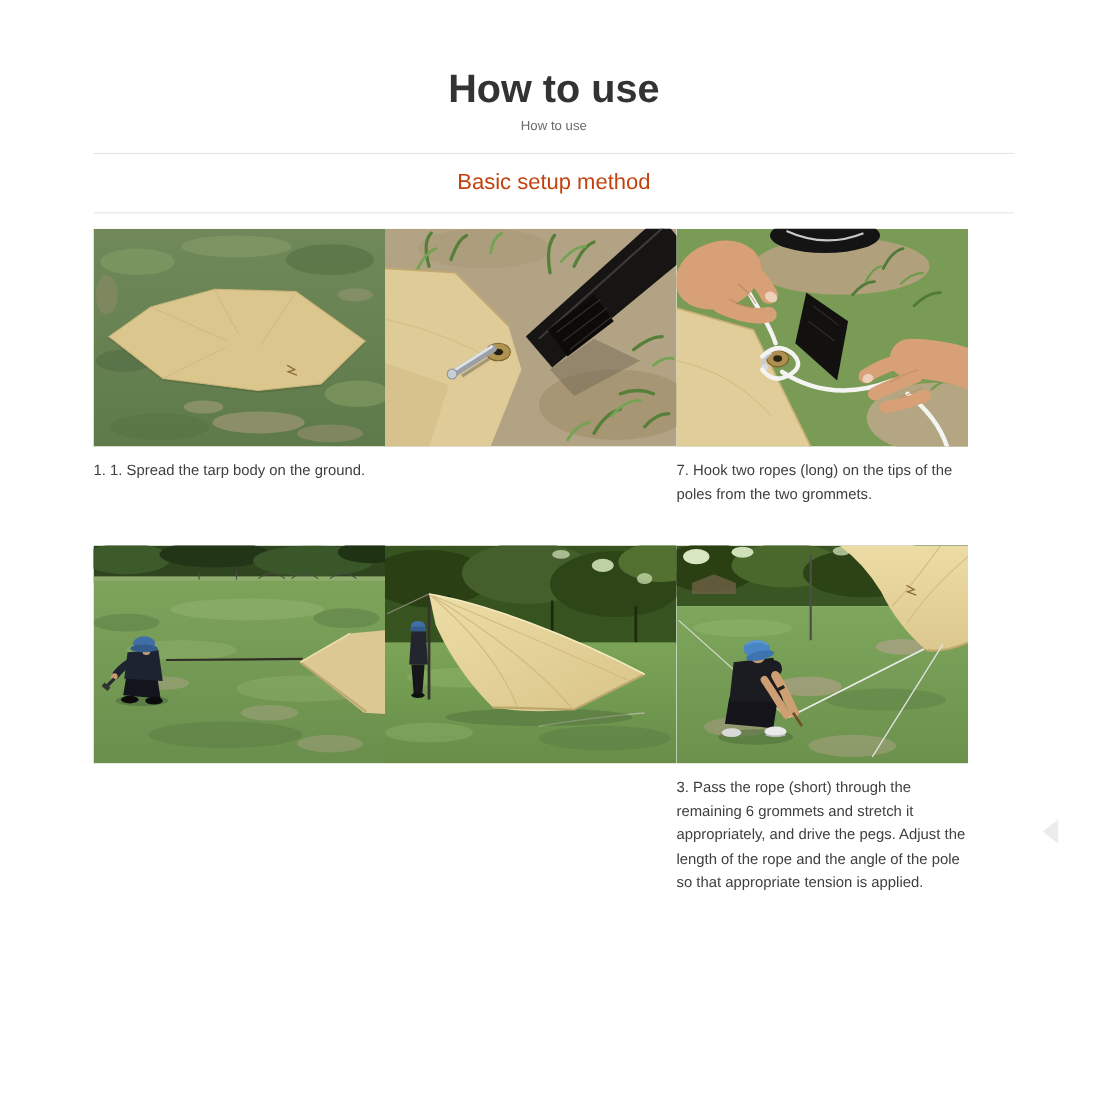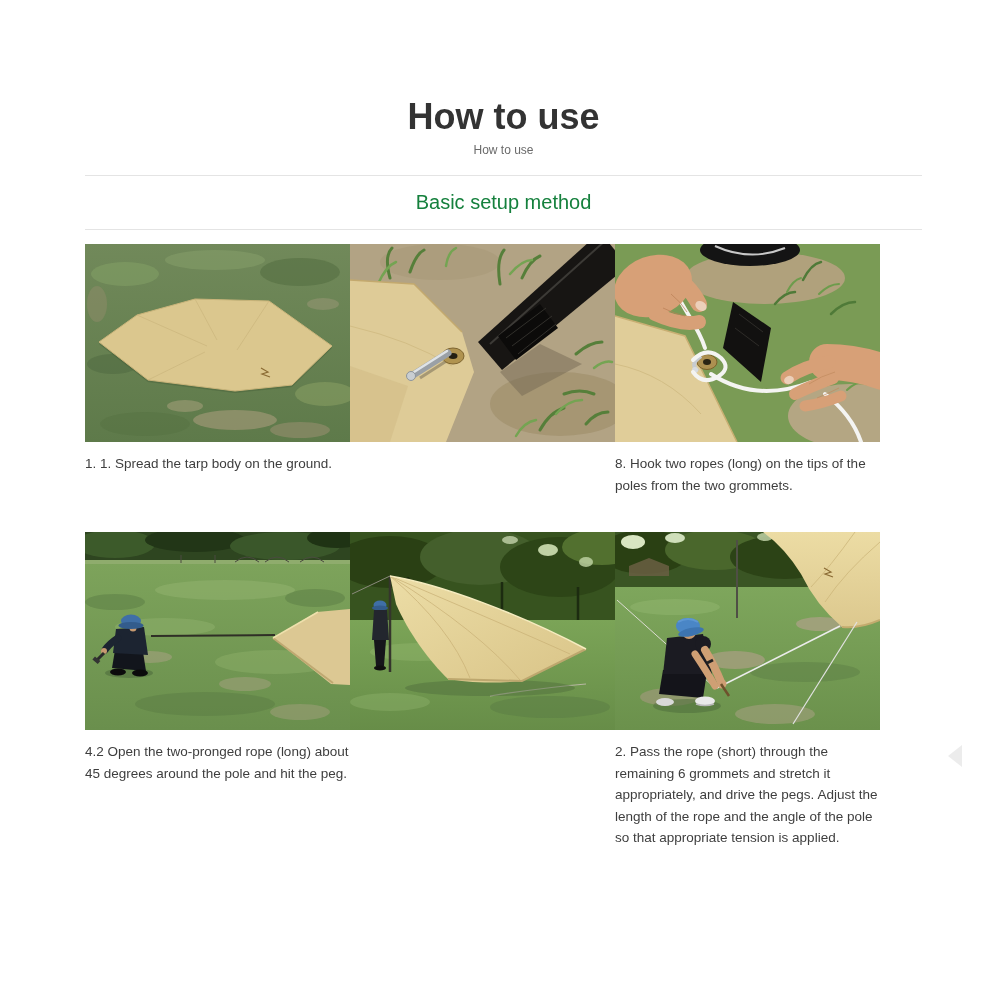--- a/index.html
+++ b/index.html
@@ -1,33 +1,33 @@
 <!DOCTYPE html>
 <html><head>
 <meta charset="utf-8">
 <style>
   html, body { margin: 0; padding: 0; background: #ffffff; }
   body {
     width: 1000px; height: 1000px; position: relative; overflow: hidden;
     font-family: "Liberation Sans", sans-serif;
     -webkit-font-smoothing: antialiased;
   }
-  .container { width: 837px; margin-left: 85px; padding-top: 96px; }
+  .container { width: 837px; margin-left: 85px; padding-top: 60px; }
   .page-title {
     text-align: center; font-size: 36px; font-weight: 700; color: #333333;
     line-height: 42px; margin: 0;
   }
   .page-subtitle {
     text-align: center; font-size: 12px; color: #6a6a6a; line-height: 16px;
     margin-top: 4px;
   }
   .divider { border: none; border-top: 1px solid #e4e4e4; margin: 0; }
   .divider-1 { margin-top: 17px; }
   .section-heading {
-    text-align: center; font-size: 20px; font-weight: 400; color: #15803d;
+    text-align: center; font-size: 20px; font-weight: 400; color: #c2410c;
     line-height: 26px; margin: 13px 0 14px 0;
   }
   .steps-grid {
     margin-top: 14px;
     display: grid;
     grid-template-columns: repeat(3, 265px);
     grid-template-rows: 288px auto;
   }
   figure.step { margin: 0; padding: 0; }
   .photo { display: block; width: 265px; height: 198px; }
@@ -172,21 +172,21 @@
         <path d="M56,50 q10,8 16,18 M48,64 q12,6 22,8" stroke="#b97f55" stroke-width="1" fill="none" opacity="0.7"></path>
         <g stroke="#d7a077" stroke-linecap="round" fill="none">
           <path d="M268,128 Q240,118 212,118" stroke-width="36"></path>
           <path d="M214,118 Q190,122 172,134" stroke-width="13"></path>
           <path d="M218,134 Q196,142 180,150" stroke-width="12"></path>
           <path d="M226,152 Q206,160 190,162" stroke-width="11"></path>
         </g>
         <ellipse cx="174" cy="136" rx="5" ry="4" fill="#ecd0ba" transform="rotate(-20 174 136)"></ellipse>
         <path d="M220,128 q-14,4 -26,12 M224,144 q-12,6 -22,10" stroke="#c08a5e" stroke-width="1" fill="none" opacity="0.7"></path>
       </svg>
-      <figcaption class="caption">8. Hook two ropes (long) on the tips of the poles from the two grommets.</figcaption>
+      <figcaption class="caption">7. Hook two ropes (long) on the tips of the poles from the two grommets.</figcaption>
     </figure>
 
     <figure class="step">
       <svg class="photo" viewBox="0 0 265 198" xmlns="http://www.w3.org/2000/svg">
         <defs>
           <linearGradient id="g4g" x1="0" y1="0" x2="0" y2="1">
             <stop offset="0" stop-color="#7da35b"></stop>
               <stop offset="1" stop-color="#6a8f4d"></stop>
           </linearGradient>
         </defs>
@@ -222,21 +222,20 @@
         <ellipse cx="55" cy="141" rx="8" ry="3.5" fill="#0b0b0b"></ellipse>
         <polygon points="31,97 59,95 63,123 28,121" fill="#1c2431"></polygon>
         <path d="M33,106 Q24,112 20,118" stroke="#1c2431" stroke-width="7" stroke-linecap="round" fill="none"></path>
         <circle cx="19" cy="119" r="3" fill="#c79a70"></circle>
         <path d="M19,121 L12,128" stroke="#2a2a2a" stroke-width="3" fill="none"></path>
         <rect x="8" y="126" width="7" height="4" fill="#333333" transform="rotate(40 11 128)"></rect>
         <circle cx="48" cy="96" r="3.5" fill="#c79a70"></circle>
         <ellipse cx="46" cy="89" rx="10" ry="6.5" fill="#3f6fa6"></ellipse>
         <ellipse cx="46" cy="93.5" rx="12.5" ry="3.5" fill="#335c8c"></ellipse>
       </svg>
-      <figcaption class="caption">4.2 Open the two-pronged rope (long) about 45 degrees around the pole and hit the peg.</figcaption>
     </figure>
 
     <figure class="step">
       <svg class="photo" viewBox="0 0 265 198" xmlns="http://www.w3.org/2000/svg">
         <defs>
           <linearGradient id="g5g" x1="0" y1="0" x2="0" y2="1">
             <stop offset="0" stop-color="#7ba457"></stop>
               <stop offset="1" stop-color="#678d48"></stop>
           </linearGradient>
           <linearGradient id="g5t" x1="0" y1="0" x2="1" y2="1">
@@ -319,19 +318,19 @@
         <path d="M90,118 Q100,135 106,150" stroke="#cf9f74" stroke-width="8" stroke-linecap="round" fill="none"></path>
         <path d="M80,122 Q92,140 100,154" stroke="#cf9f74" stroke-width="7" stroke-linecap="round" fill="none"></path>
         <circle cx="107" cy="152" r="4.5" fill="#cf9f74"></circle>
         <path d="M92,131 L98,128" stroke="#222222" stroke-width="3" fill="none"></path>
         <path d="M106,152 L114,164" stroke="#6e512c" stroke-width="2.5" fill="none"></path>
         <circle cx="74" cy="100" r="7" fill="#c7986d"></circle>
         <ellipse cx="73" cy="94" rx="12" ry="8" fill="#4a86c6"></ellipse>
         <path d="M63,90 Q73,84 83,90" stroke="#5e97d3" stroke-width="2" fill="none"></path>
         <ellipse cx="76" cy="100" rx="13" ry="4" fill="#3d74b0" transform="rotate(-12 76 100)"></ellipse>
       </svg>
-      <figcaption class="caption">2. Pass the rope (short) through the remaining 6 grommets and stretch it appropriately, and drive the pegs. Adjust the length of the rope and the angle of the pole so that appropriate tension is applied.</figcaption>
+      <figcaption class="caption">3. Pass the rope (short) through the remaining 6 grommets and stretch it appropriately, and drive the pegs. Adjust the length of the rope and the angle of the pole so that appropriate tension is applied.</figcaption>
     </figure>
 
   </div>
 </div>
 
 <div class="carousel-prev" title=""></div>
 
 </body></html>

